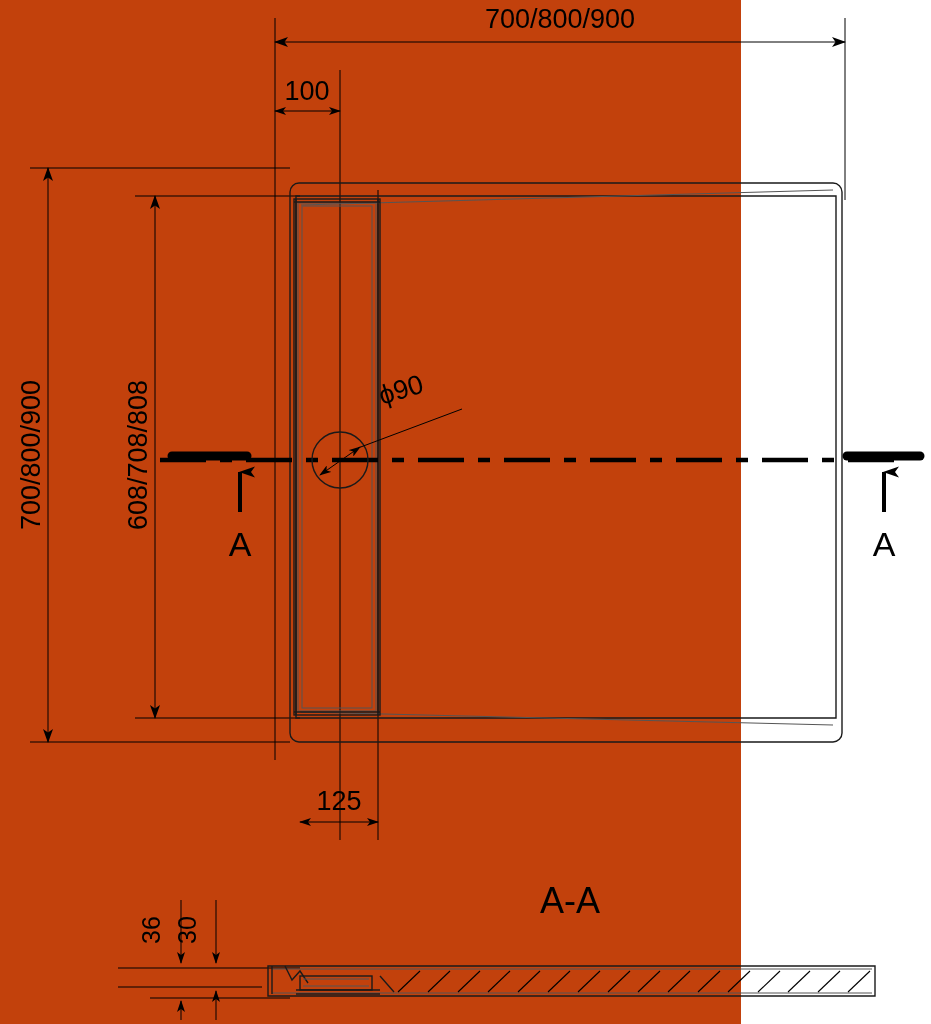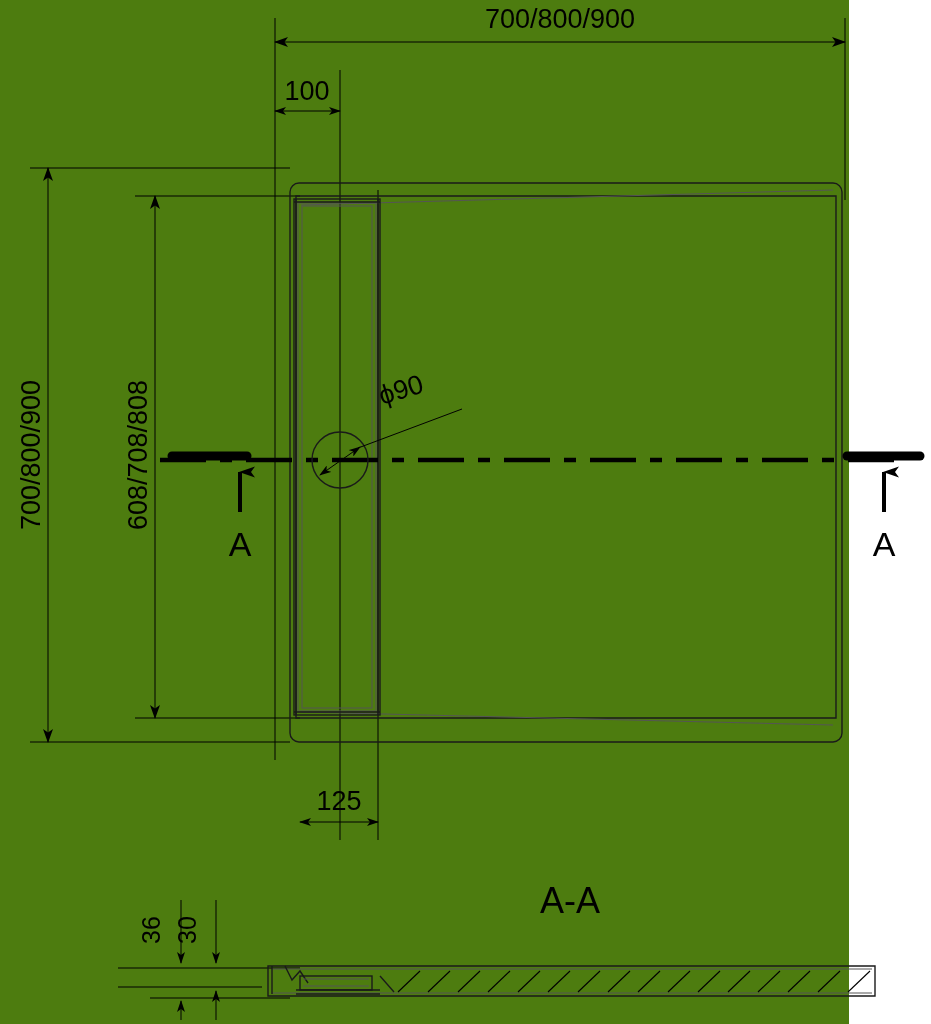--- a/index.html
+++ b/index.html
@@ -9,23 +9,23 @@
     background: #ffffff;
   }
   body {
     width: 931px;
     height: 1024px;
     font-family: "Liberation Sans", sans-serif;
     overflow: hidden;
   }
   #drawing-root {
     position: relative;
-    width: 849px;
+    width: 741px;
     height: 1024px;
-    background: #4d7c0f;
+    background: #c2410c;
   }
   svg#drawing-svg {
     display: block;
     width: 931px;
     height: 1024px;
   }
   .dim-text {
     font-family: "Liberation Sans", sans-serif;
     font-size: 27px;
     fill: #000000;

